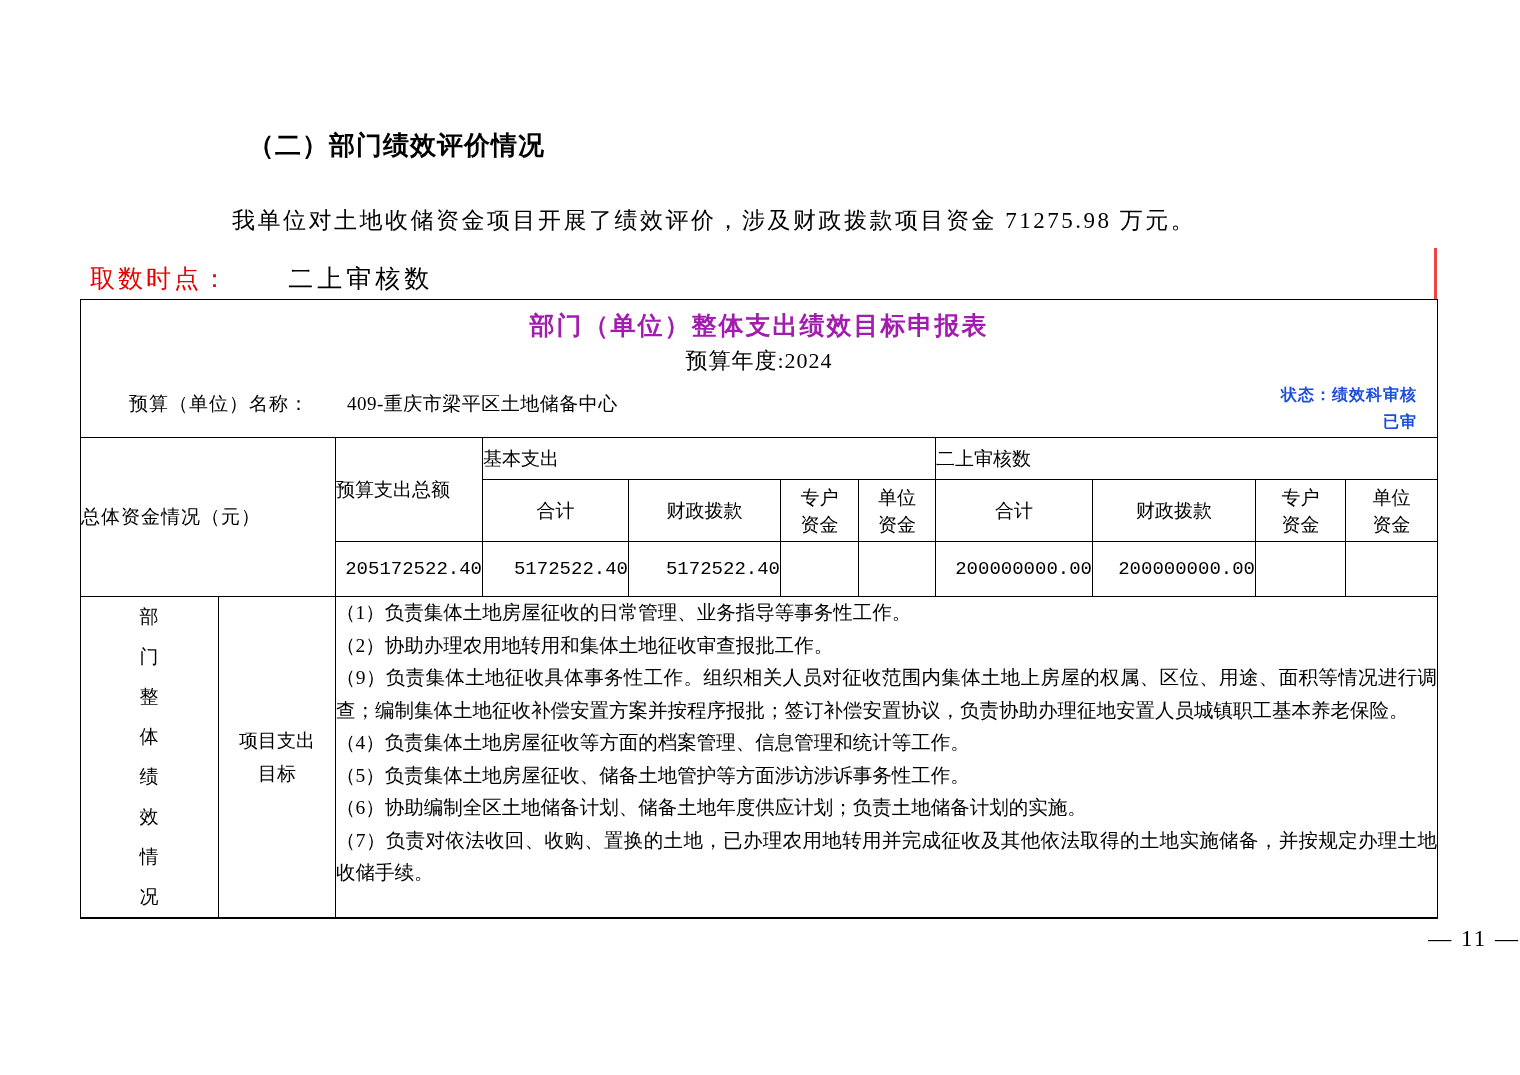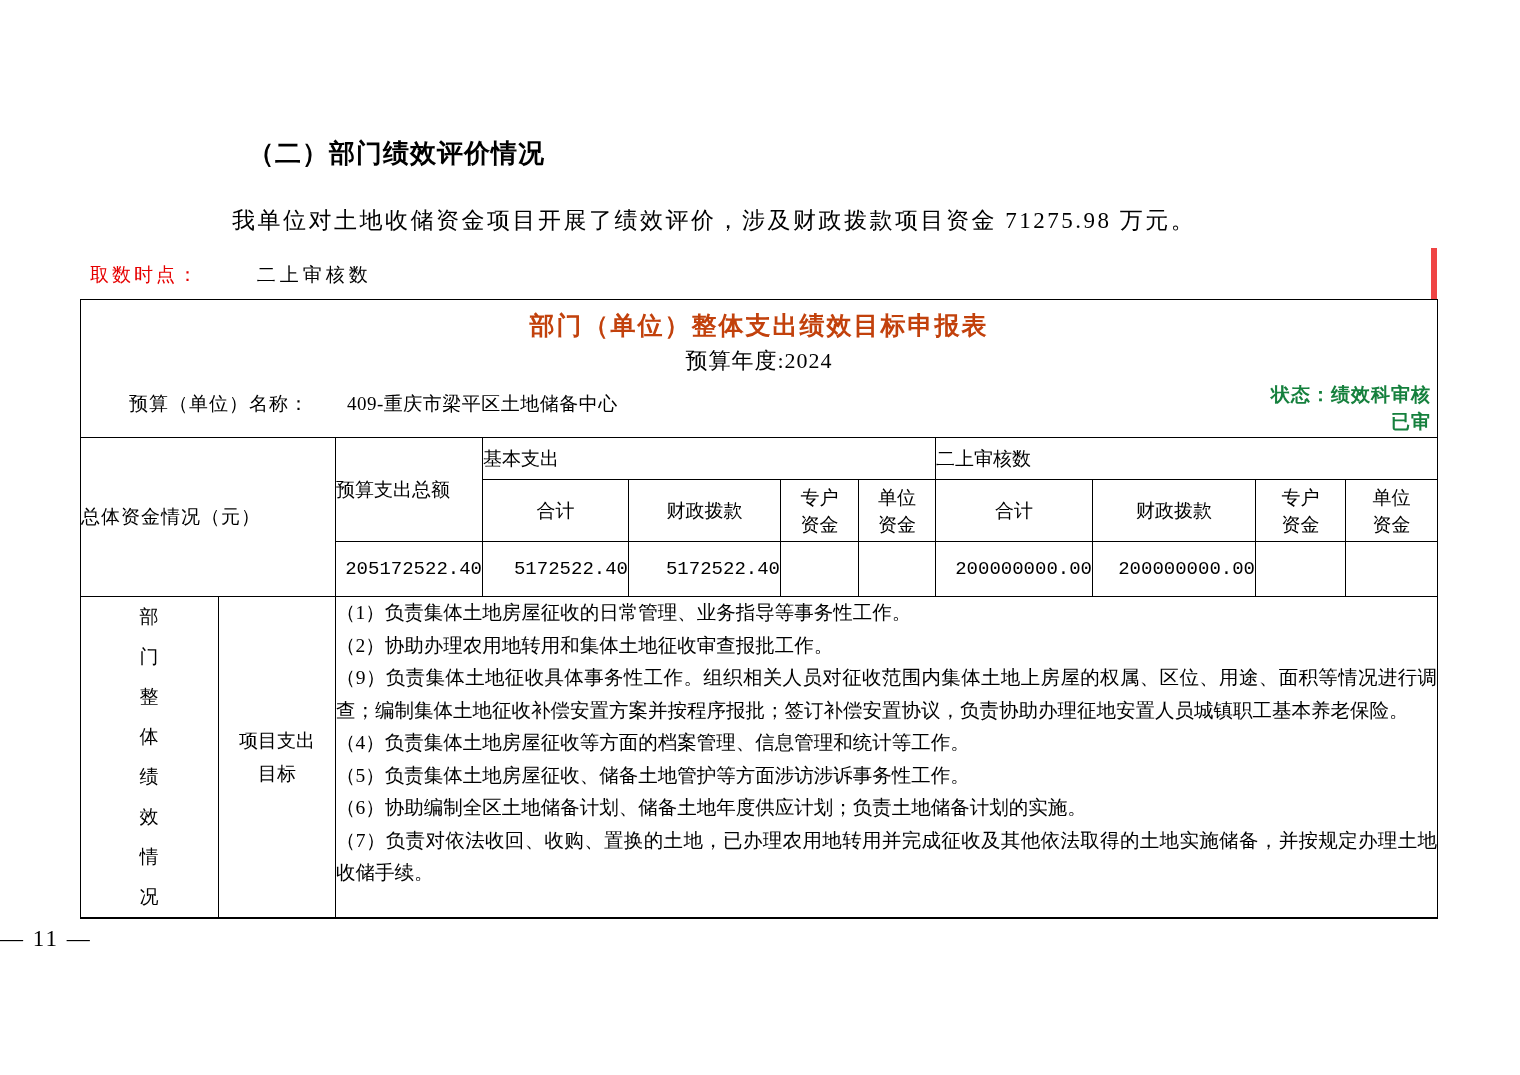--- a/index.html
+++ b/index.html
@@ -6,37 +6,37 @@
     margin: 0; padding: 0;
     width: 1520px; height: 1075px;
     background: #ffffff;
     color: #000;
     font-family: "Liberation Serif", "DejaVu Serif", serif;
     overflow: hidden;
   }
   .page { position: relative; width: 1520px; height: 1075px; }
 
   .heading {
-    position: absolute; left: 248px; top: 136px; margin: 0;
+    position: absolute; left: 248px; top: 128px; margin: 0;
     font-family: Liberation Mono, monospace;
     font-weight: bold; font-size: 26px; letter-spacing: 1px;
   }
   .para {
     position: absolute; left: 232px; top: 204px; margin: 0;
     width: 1190px;
     font-size: 23px; letter-spacing: 2.5px; line-height: 34px;
   }
 
   .sheet { position: absolute; left: 80px; top: 248px; width: 1357px; }
 
   .meta-row {
     box-sizing: border-box;
-    height: 51px; border-right: 6px solid #ef4444;
+    height: 51px; border-right: 3px solid #ef4444;
     padding: 14px 8px 0 10px;
-    font-size: 19px;
+    font-size: 25px;
   }
   .red { color: #e60000; }
   .meta-row .label { letter-spacing: 3px; }
   .meta-row .value { margin-left: 52px; letter-spacing: 4px; }
 
   table.grid {
     width: 1357px; table-layout: fixed;
     border-collapse: collapse;
     border: 1px solid #000; border-bottom-width: 2px;
   }
@@ -44,29 +44,29 @@
     border: 1px solid #000;
     font-size: 19px; font-weight: normal;
     padding: 0; box-sizing: border-box;
   }
 
   .head-cell { height: 138px; position: relative; vertical-align: top; text-align: center; }
   .rpt-title {
     margin-top: 9px;
     font-family: "Liberation Sans", "DejaVu Sans", sans-serif;
     font-weight: bold; font-size: 25px; letter-spacing: 2px;
-    color: #c2410c;
+    color: #a21caf;
   }
   .rpt-sub { margin-top: 4px; font-size: 22px; letter-spacing: 1px; }
   .name-line { margin-top: 15px; padding-left: 48px; text-align: left; font-size: 19px; letter-spacing: 1px; }
   .unit-value { margin-left: 38px; letter-spacing: 0.5px; }
   .status {
-    position: absolute; right: 6px; bottom: 2px;
-    text-align: right; color: #15803d; font-weight: bold;
-    font-size: 19px; line-height: 27px; letter-spacing: 1px;
+    position: absolute; right: 20px; bottom: 2px;
+    text-align: right; color: #1d4ed8; font-weight: bold;
+    font-size: 16px; line-height: 27px; letter-spacing: 1px;
   }
 
   .row-a th { height: 42px; text-align: left; }
   .row-b th { height: 62px; text-align: center; vertical-align: middle; }
   .row-c td { height: 55px; font-family: Liberation Mono, monospace; }
   .bold { font-weight: bold; }
   .prewrap { white-space: pre-line; }
   .rowhead { vertical-align: middle; text-align: center; letter-spacing: 1px; }
   .num { text-align: right; padding-right: 12px; font-size: 19px; }
   .twoline { line-height: 27px; }
@@ -78,21 +78,21 @@
   }
   .perf-sub {
     white-space: pre-line; text-align: center; vertical-align: middle;
     font-size: 19px; line-height: 33px;
   }
   .perf-content { vertical-align: top; padding: 3px 9px 4px 9px; }
   .perf-item { font-size: 19.5px; line-height: 32.5px; text-align: justify; }
 
   .pageno {
     position: absolute; left: 0; top: 926px; width: 1520px;
-    text-align: left; font-size: 23px; letter-spacing: 2px;
+    text-align: right; font-size: 23px; letter-spacing: 2px;
   }
 </style>
 </head>
 <body>
 
 <div class="page">
 
   <h2 class="heading">（二）部门绩效评价情况</h2>
 
   <p class="para">我单位对土地收储资金项目开展了绩效评价，涉及财政拨款项目资金 71275.98 万元。</p>

